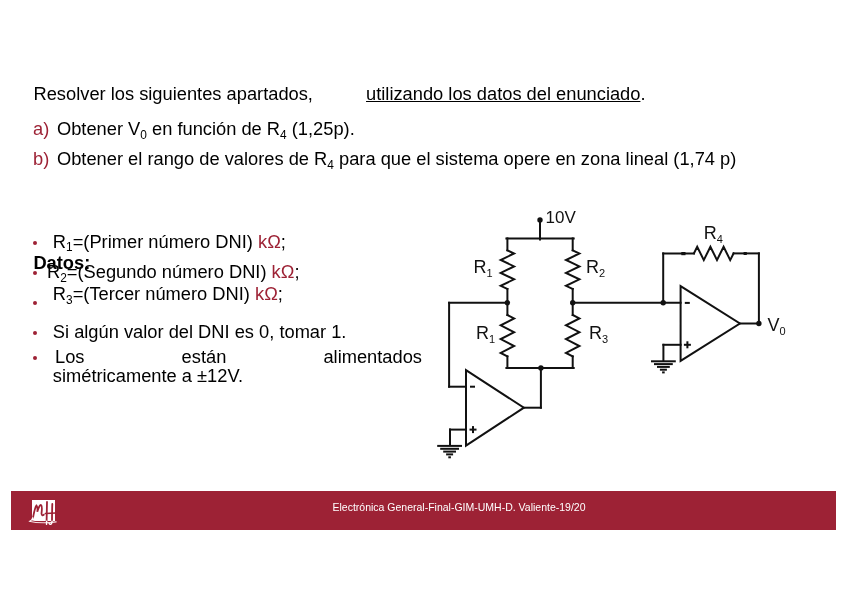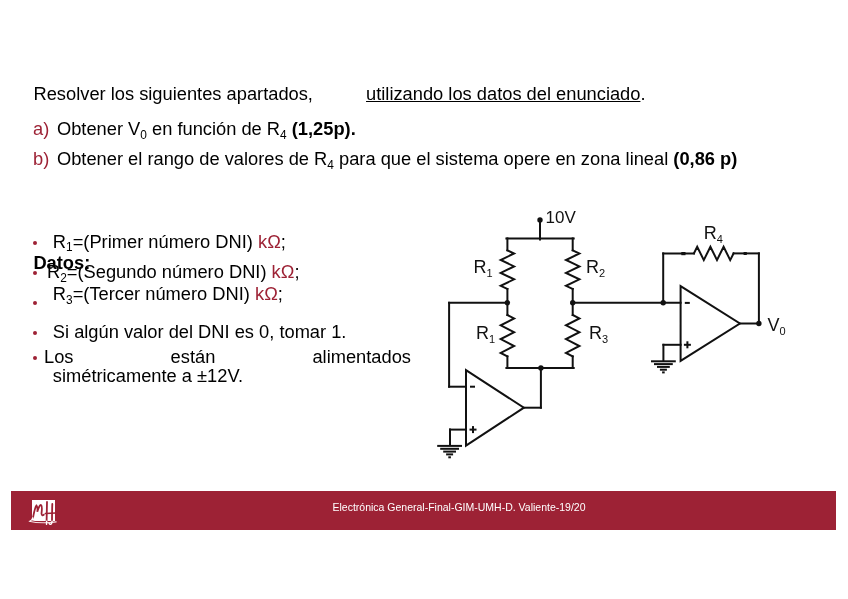--- a/index.html
+++ b/index.html
@@ -2,39 +2,39 @@
 <html><head>
 <meta charset="utf-8">
 <style>
   html,body{margin:0;padding:0;}
   body{width:848px;height:599px;position:relative;background:#fff;overflow:hidden;
        font-family:"Liberation Sans", sans-serif;}
   .t{position:absolute;white-space:nowrap;line-height:1;color:#000;font-size:18.3px;}
   .sp{display:inline-block;}
   .g{color:#9d2235;}
   sub.s{font-size:11.9px;position:relative;top:3.9px;vertical-align:baseline;line-height:0;}
-  b{font-weight:bold;}
+  b{font-weight:normal;}
   #bar{position:absolute;left:11px;top:491px;width:825px;height:39px;background:#9d2235;}
   #logo{position:absolute;left:32px;top:500px;width:23px;height:21px;background:#fff;}
   #foottext{position:absolute;top:501.5px;left:35px;width:848px;text-align:center;
             font-size:10.5px;color:#fff;line-height:1;}
   .dot{position:absolute;left:32.7px;width:4px;height:4px;border-radius:50%;background:#9d2235;}
 </style>
 </head>
 <body>
 <div class="t" id="title" style="left:33.5px;top:85px;">Resolver los siguientes apartados, <span style="text-decoration:underline;margin-left:48px;">utilizando los datos del enunciado</span>.</div>
 <div class="t" id="la" style="left:33px;top:120px;"><span class="g">a)</span><span class="sp" style="width:7.7px"></span>Obtener V<sub class="s">0</sub> en función de R<sub class="s">4</sub> <b>(1,25p).</b></div>
-<div class="t" id="lb" style="left:33px;top:150px;"><span class="g">b)</span><span class="sp" style="width:7.7px"></span>Obtener el rango de valores de R<sub class="s">4</sub> para que el sistema opere en zona lineal <b>(0,86 p)</b></div>
+<div class="t" id="lb" style="left:33px;top:150px;"><span class="g">b)</span><span class="sp" style="width:7.7px"></span>Obtener el rango de valores de R<sub class="s">4</sub> para que el sistema opere en zona lineal <b>(1,74 p)</b></div>
 <div class="t" id="datos" style="left:33.4px;top:206px;font-weight:bold;margin-top:48px;">Datos:</div>
 
 <div class="t bl" style="left:52.8px;top:232.5px;">R<sub class="s">1</sub>=(Primer número DNI) <span class="g">kΩ</span>;</div>
 <div class="t bl" style="left:47px;top:263px;">R<sub class="s">2</sub>=(Segundo número DNI) <span class="g">kΩ</span>;</div>
 <div class="t bl" style="left:52.8px;top:285px;">R<sub class="s">3</sub>=(Tercer número DNI) <span class="g">kΩ</span>;</div>
 <div class="t bl" style="left:52.8px;top:322.5px;text-align:right;">Si algún valor del DNI es 0, tomar 1.</div>
-<div class="t" id="just" style="left:44px;top:348.1px;width:367px;display:flex;justify-content:space-between;">
+<div class="t" id="just" style="left:55px;top:348.1px;width:367px;display:flex;justify-content:space-between;">
     <span>Los</span>
     <span>están</span>
     <span>alimentados</span>
   </div>
 <div class="t" id="just2" style="left:52.8px;top:366.7px;">simétricamente a ±12V.</div>
 
 <div class="dot" style="top:240.5px;"></div>
 <div class="dot" style="top:271px;"></div>
 <div class="dot" style="top:301px;"></div>
 <div class="dot" style="top:330.5px;"></div>

